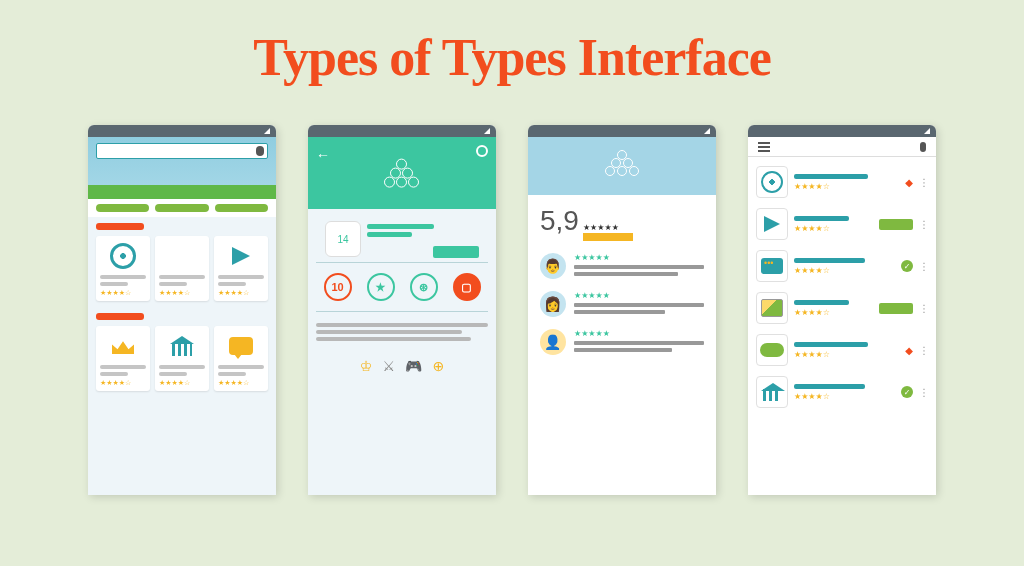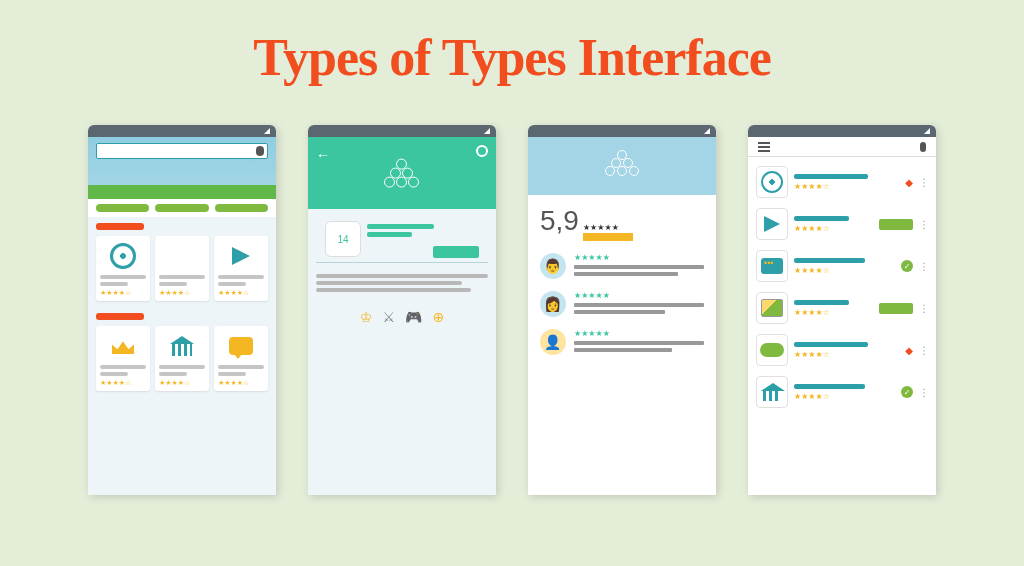--- a/index.html
+++ b/index.html
@@ -183,20 +183,26 @@
             <span style="color:#3cc6a0">14</span>
           </div>
       <div class="p2-info">
         <div class="p2-bar" style="width:60%"></div>
         <div class="p2-bar" style="width:40%"></div>
         <div style="clear:both">
               <div class="p2-install"></div>
             </div>
       </div>
     </div>
+    <div class="p2-icons">
+      <div class="p2-icon" style="border-color:#f24d1e;color:#f24d1e">10</div>
+      <div class="p2-icon" style="border-color:#3cc6a0;color:#3cc6a0">★</div>
+      <div class="p2-icon" style="border-color:#3cc6a0;color:#3cc6a0">⊛</div>
+      <div class="p2-icon" style="border-color:#f24d1e;background:#f24d1e;color:#fff">▢</div>
+    </div>
     <div class="p2-desc">
       <div class="p2-dline"></div>
           <div class="p2-dline" style="width:85%"></div>
           <div class="p2-dline" style="width:90%"></div>
     </div>
     <div class="p2-cats">
       <span style="color:#f5b623">♔</span>
       <span style="color:#888">⚔</span>
       <span style="color:#7fb940">🎮</span>
       <span style="color:#f5b623">⊕</span>

